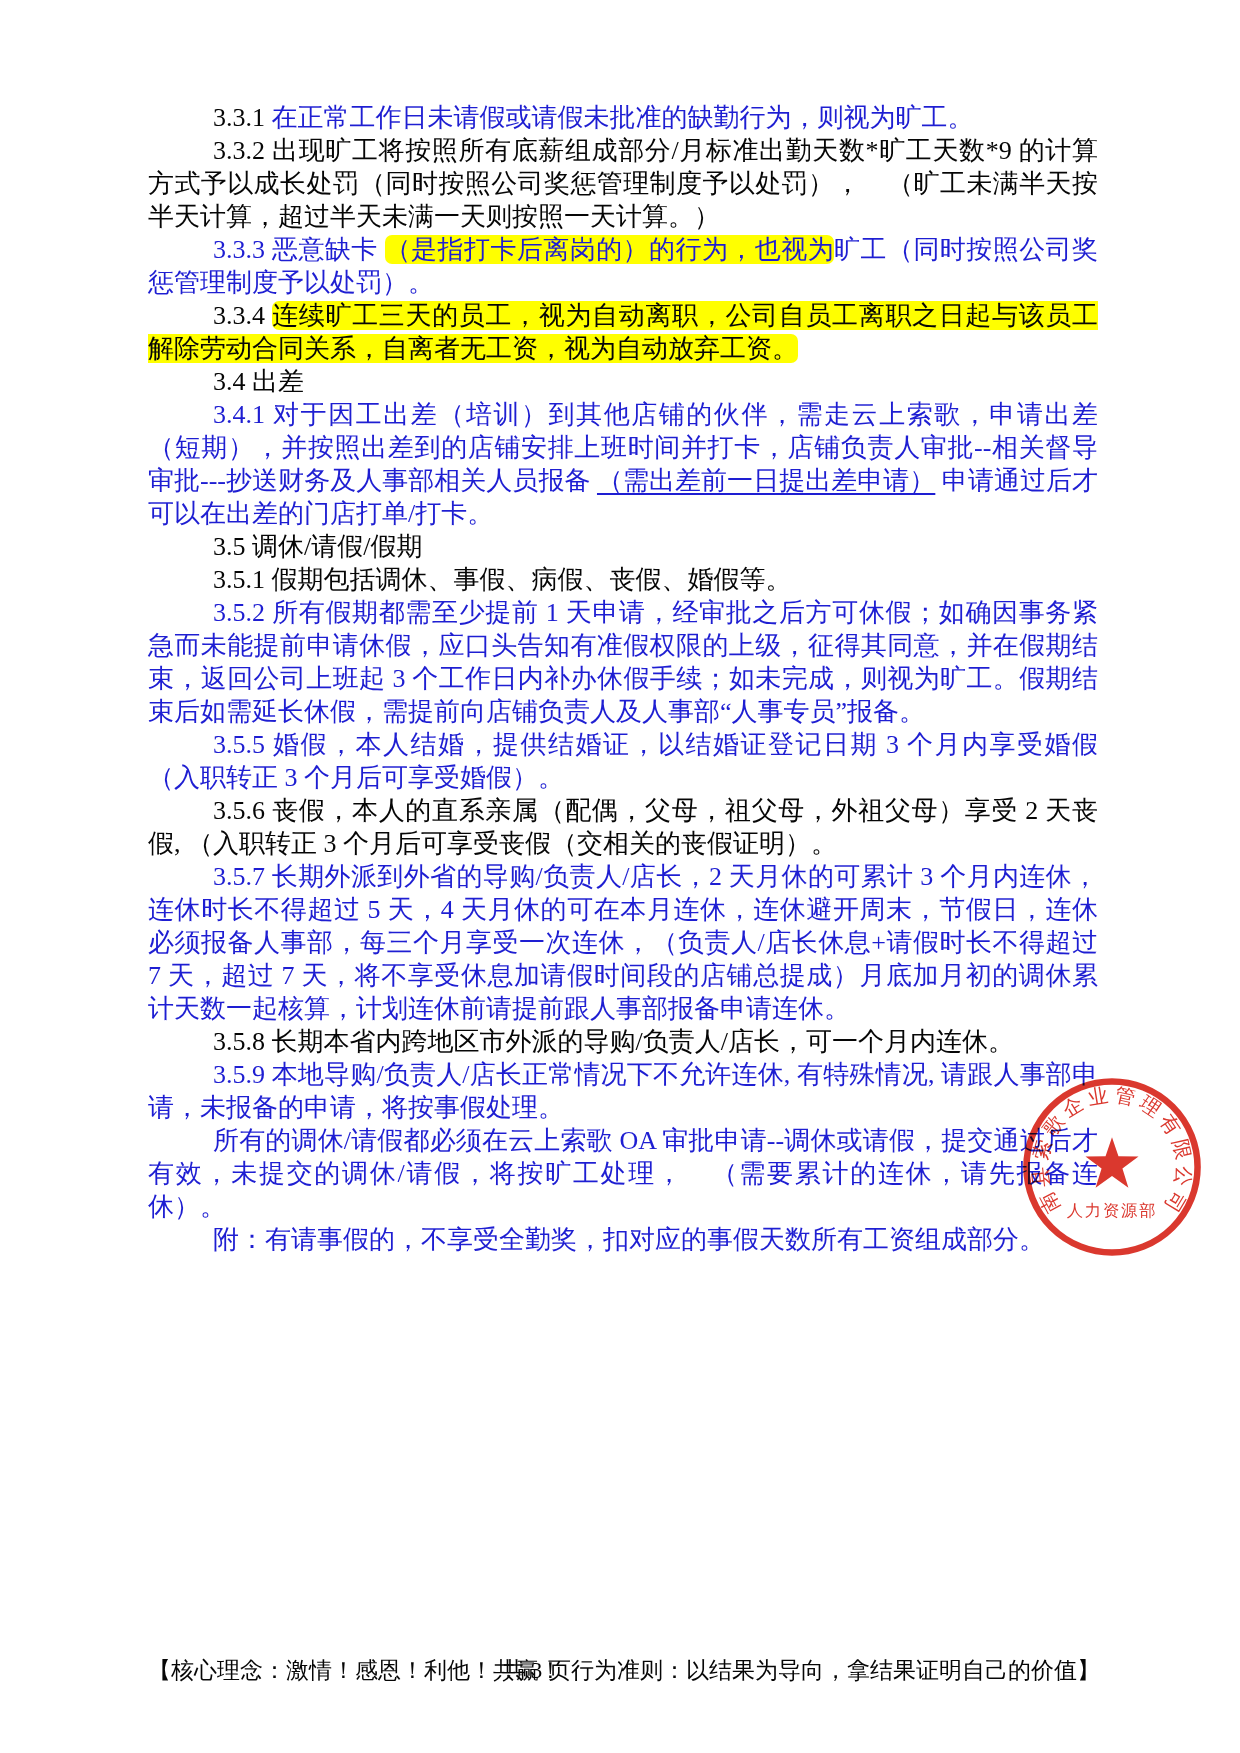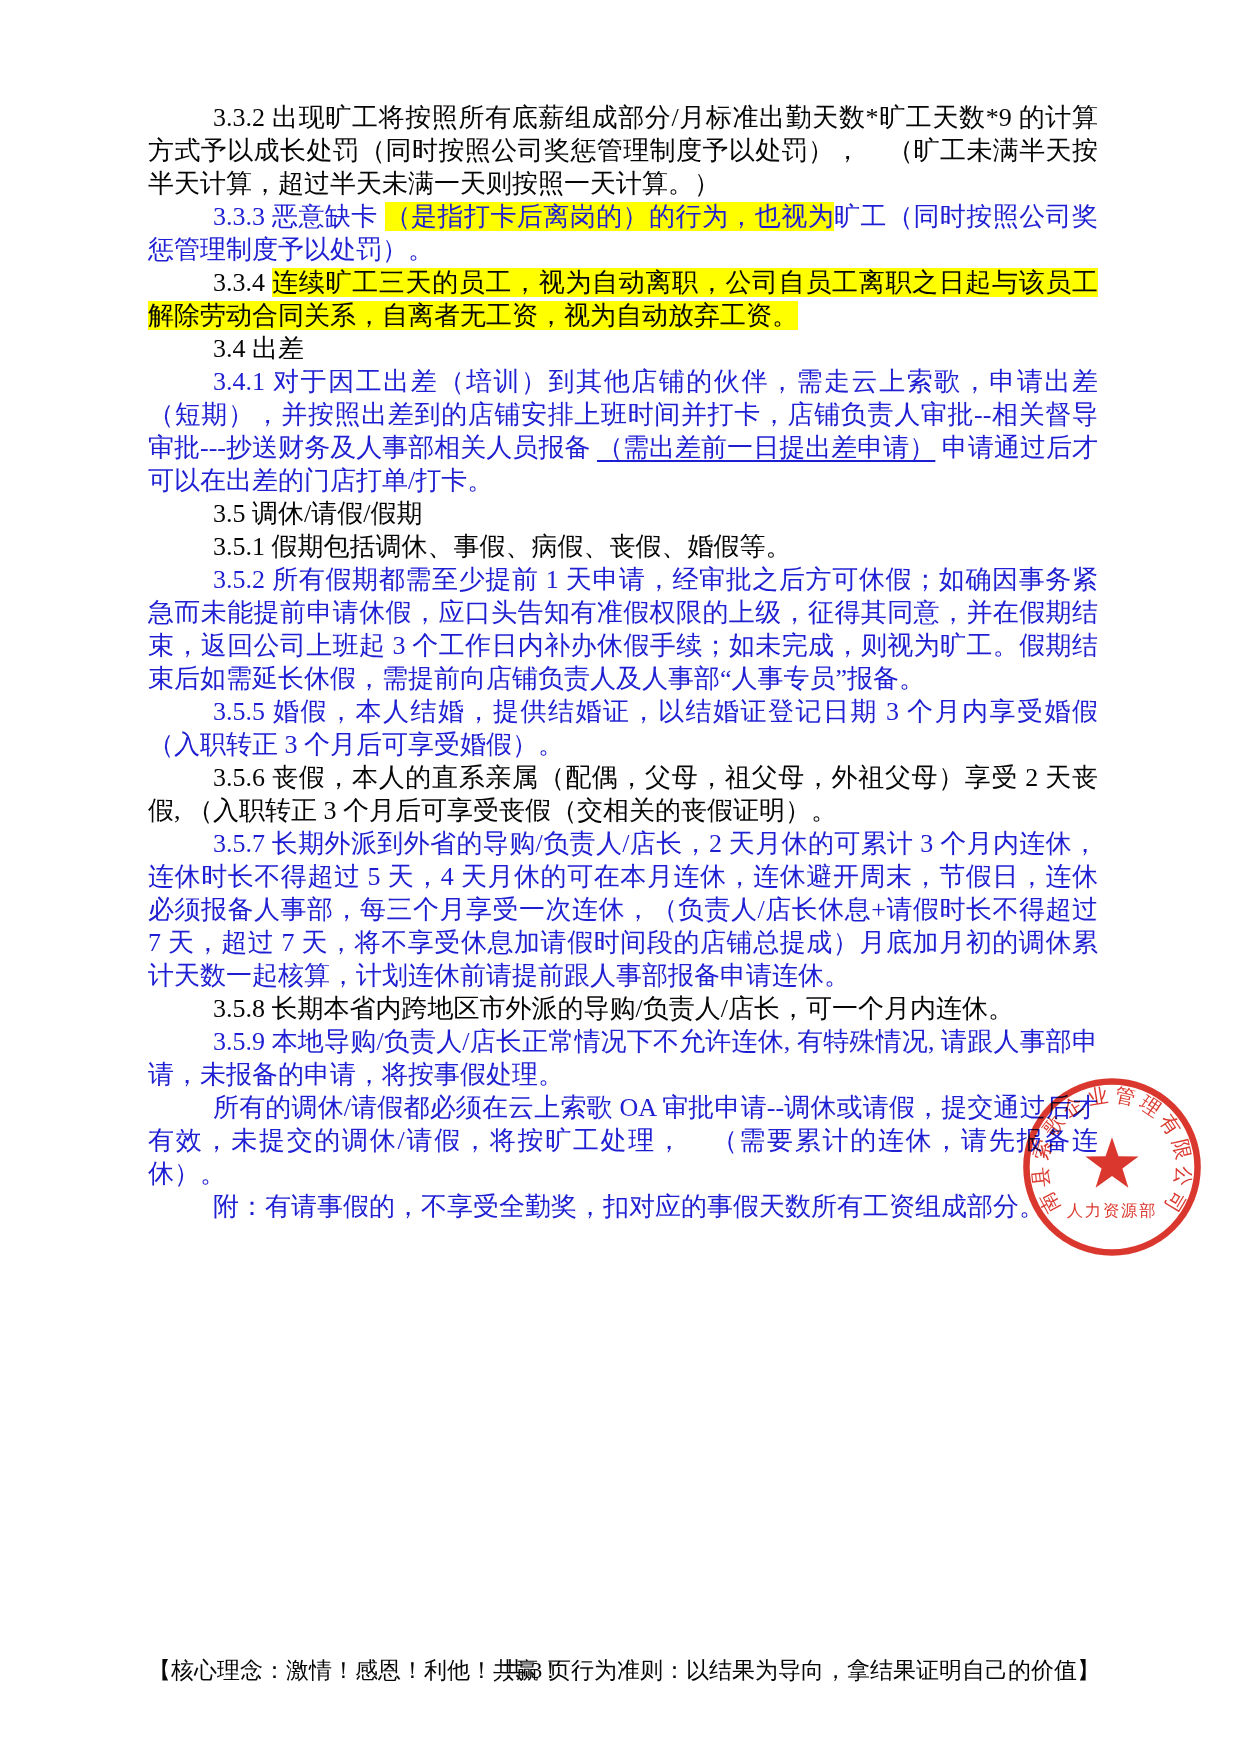--- a/index.html
+++ b/index.html
@@ -21,21 +21,21 @@
     position:absolute;
     left:148px;top:101px;
     width:950px;
     font-size:26px;
     line-height:33px;
     text-align:justify;
   }
   .para{margin:0;text-indent:2.5em;}
   .seg{color:var(--ink);}
   .seg.blue{color:var(--blue);}
-  .seg.hl{background:var(--hl);}
+  .seg.hl{background:var(--hl);border-radius:7px;}
   .seg.u{text-decoration:underline;text-underline-offset:4px;}
   .footer{
     position:absolute;
     left:148px;top:1658px;
     width:950px;
     font-size:23px;
     line-height:26px;
     display:flex;
     justify-content:space-between;
     align-items:center;
@@ -48,20 +48,21 @@
     width:186px;height:186px;
     mix-blend-mode:multiply;
     opacity:0.93;
   }
   .seal svg{width:100%;height:100%;}
 </style>
 </head>
 <body>
 
 <div class="doc-body">
+    <p class="para"><span class="seg">3.3.1 </span><span class="seg blue">在正常工作日未请假或请假未批准的缺勤行为，则视为旷工。</span></p>
     <p class="para"><span class="seg">3.3.2 出现旷工将按照所有底薪组成部分/月标准出勤天数*旷工天数*9 的计算方式予以成长处罚（同时按照公司奖惩管理制度予以处罚），　（旷工未满半天按半天计算，超过半天未满一天则按照一天计算。）</span></p>
     <p class="para"><span class="seg blue">3.3.3 恶意缺卡 </span><span class="seg blue hl">（是指打卡后离岗的）的行为，也视为</span><span class="seg blue">旷工（同时按照公司奖惩管理制度予以处罚）。</span></p>
     <p class="para"><span class="seg">3.3.4 </span><span class="seg hl">连续旷工三天的员工，视为自动离职，公司自员工离职之日起与该员工解除劳动合同关系，自离者无工资，视为自动放弃工资。</span></p>
     <p class="para"><span class="seg">3.4 出差</span></p>
     <p class="para"><span class="seg blue">3.4.1 对于因工出差（培训）到其他店铺的伙伴，需走云上索歌，申请出差（短期），并按照出差到的店铺安排上班时间并打卡，店铺负责人审批--相关督导审批---抄送财务及人事部相关人员报备 </span><span class="seg blue u">（需出差前一日提出差申请）</span><span class="seg blue"> 申请通过后才可以在出差的门店打单/打卡。</span></p>
     <p class="para"><span class="seg">3.5 调休/请假/假期</span></p>
     <p class="para"><span class="seg">3.5.1 假期包括调休、事假、病假、丧假、婚假等。</span></p>
     <p class="para"><span class="seg blue">3.5.2 所有假期都需至少提前 1 天申请，经审批之后方可休假；如确因事务紧急而未能提前申请休假，应口头告知有准假权限的上级，征得其同意，并在假期结束，返回公司上班起 3 个工作日内补办休假手续；如未完成，则视为旷工。假期结束后如需延长休假，需提前向店铺负责人及人事部“人事专员”报备。</span></p>
     <p class="para"><span class="seg blue">3.5.5 婚假，本人结婚，提供结婚证，以结婚证登记日期 3 个月内享受婚假（入职转正 3 个月后可享受婚假）。</span></p>
     <p class="para"><span class="seg">3.5.6 丧假，本人的直系亲属（配偶，父母，祖父母，外祖父母）享受 2 天丧假, （入职转正 3 个月后可享受丧假（交相关的丧假证明）。</span></p>

